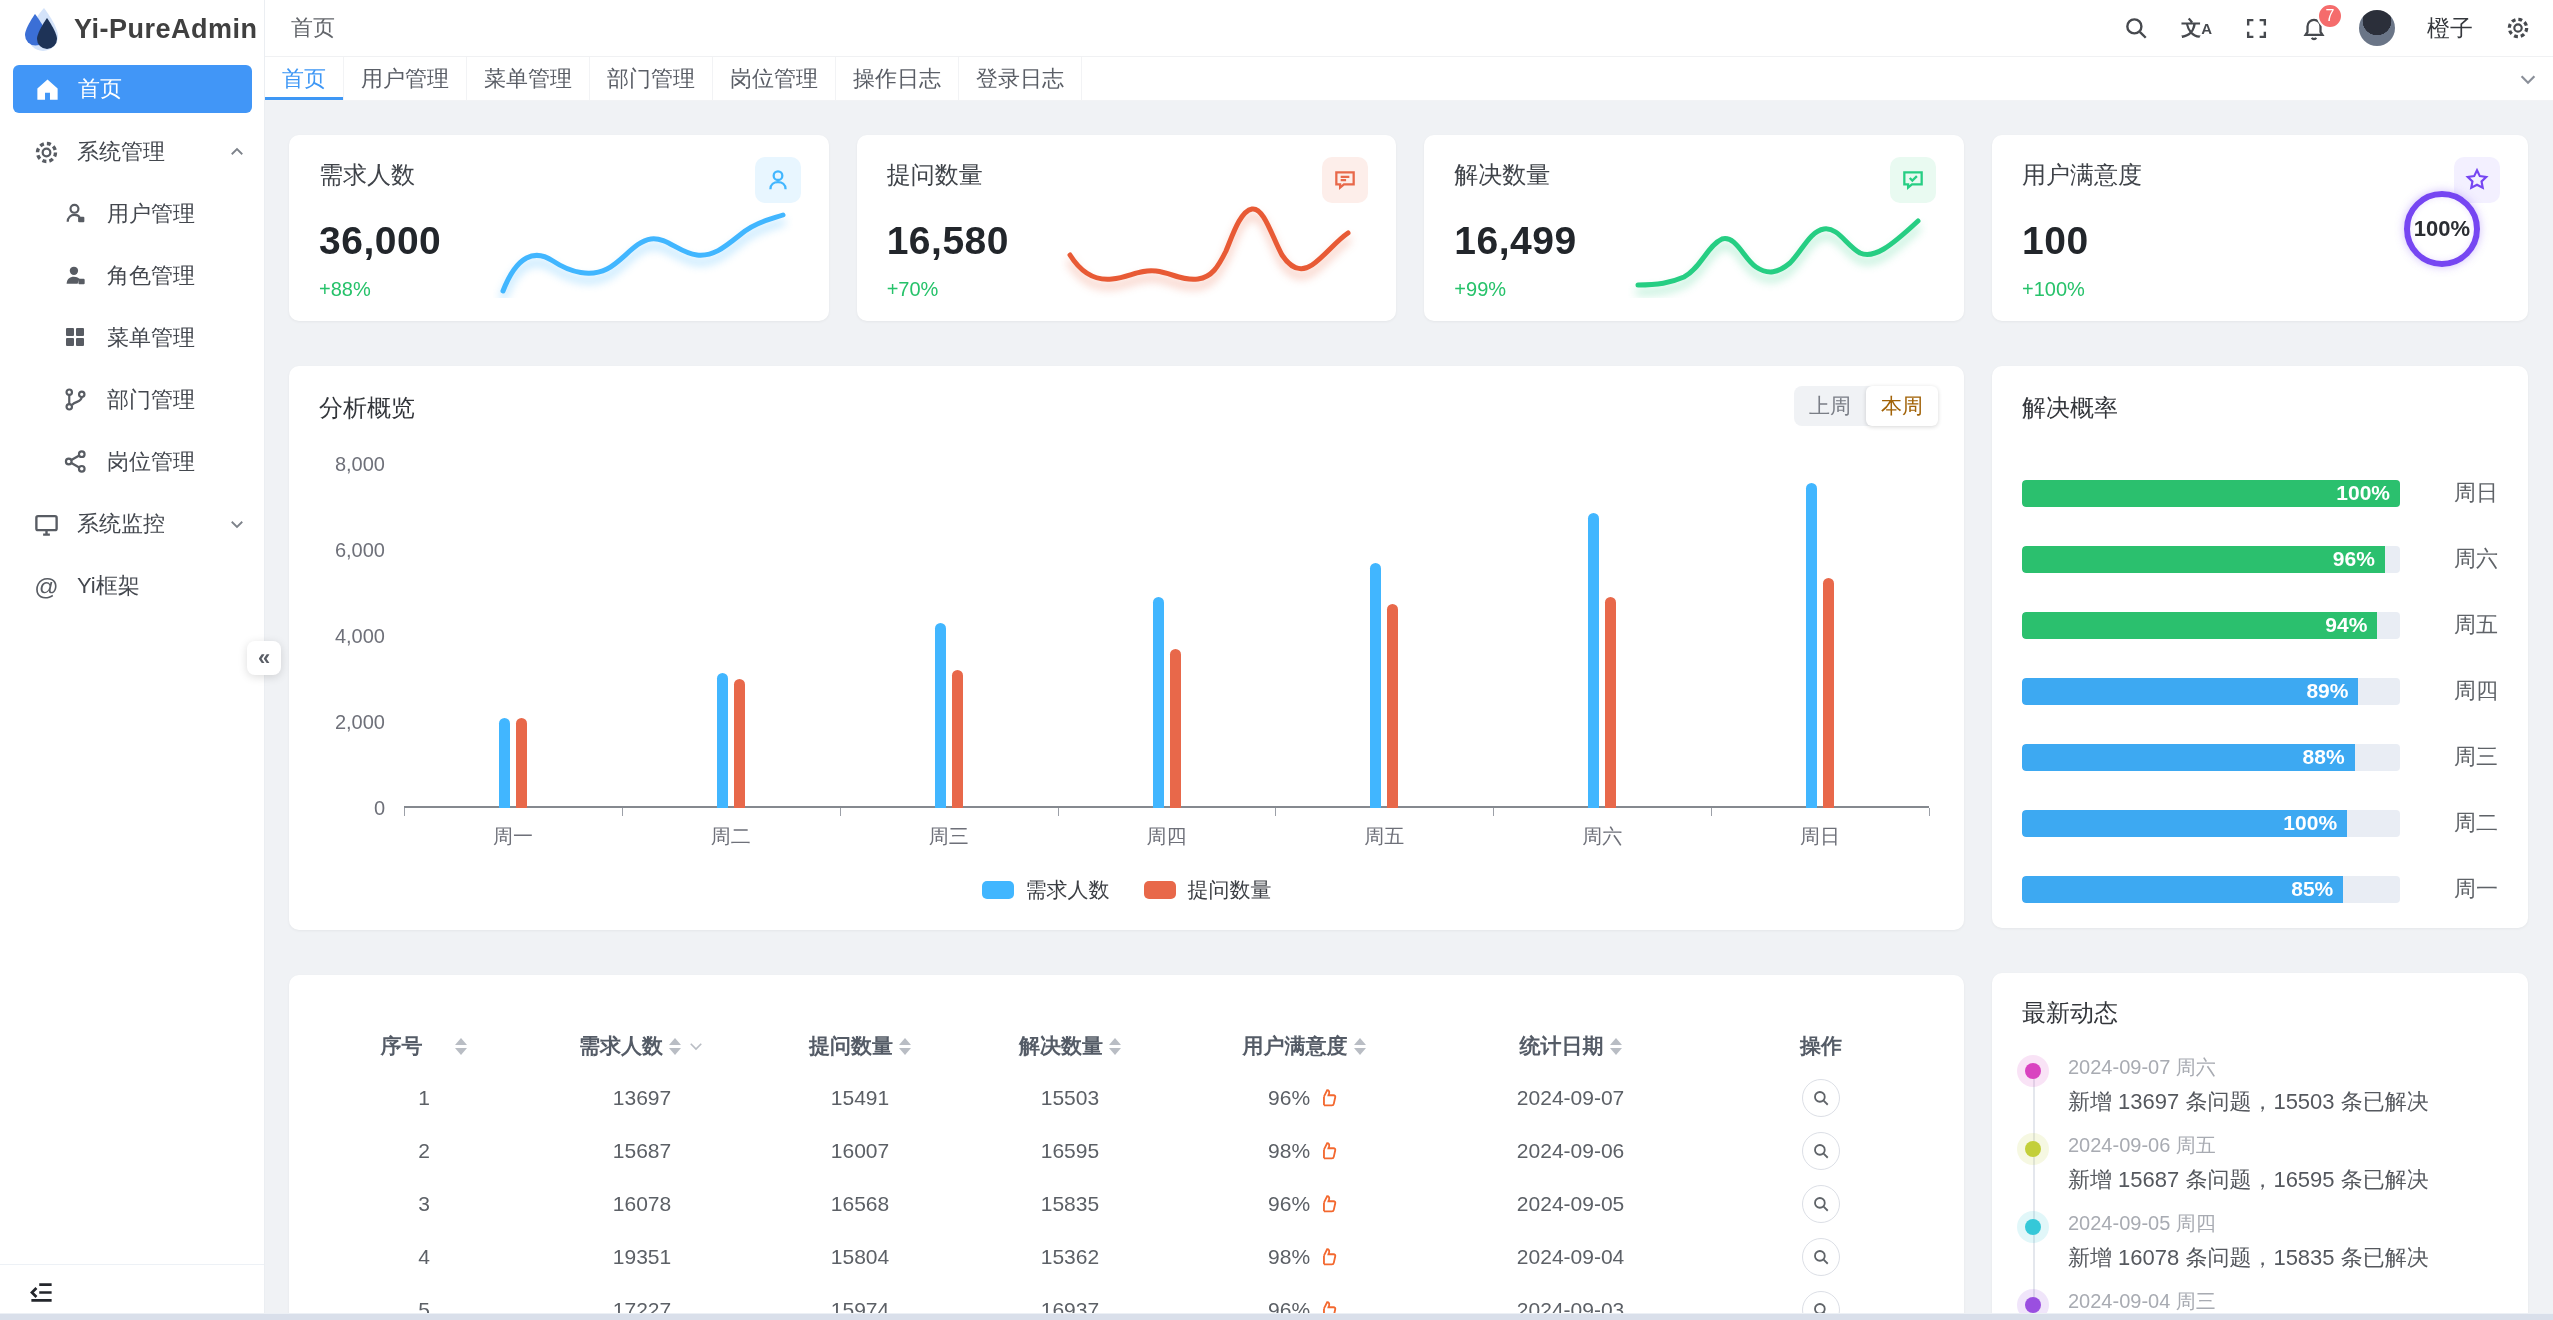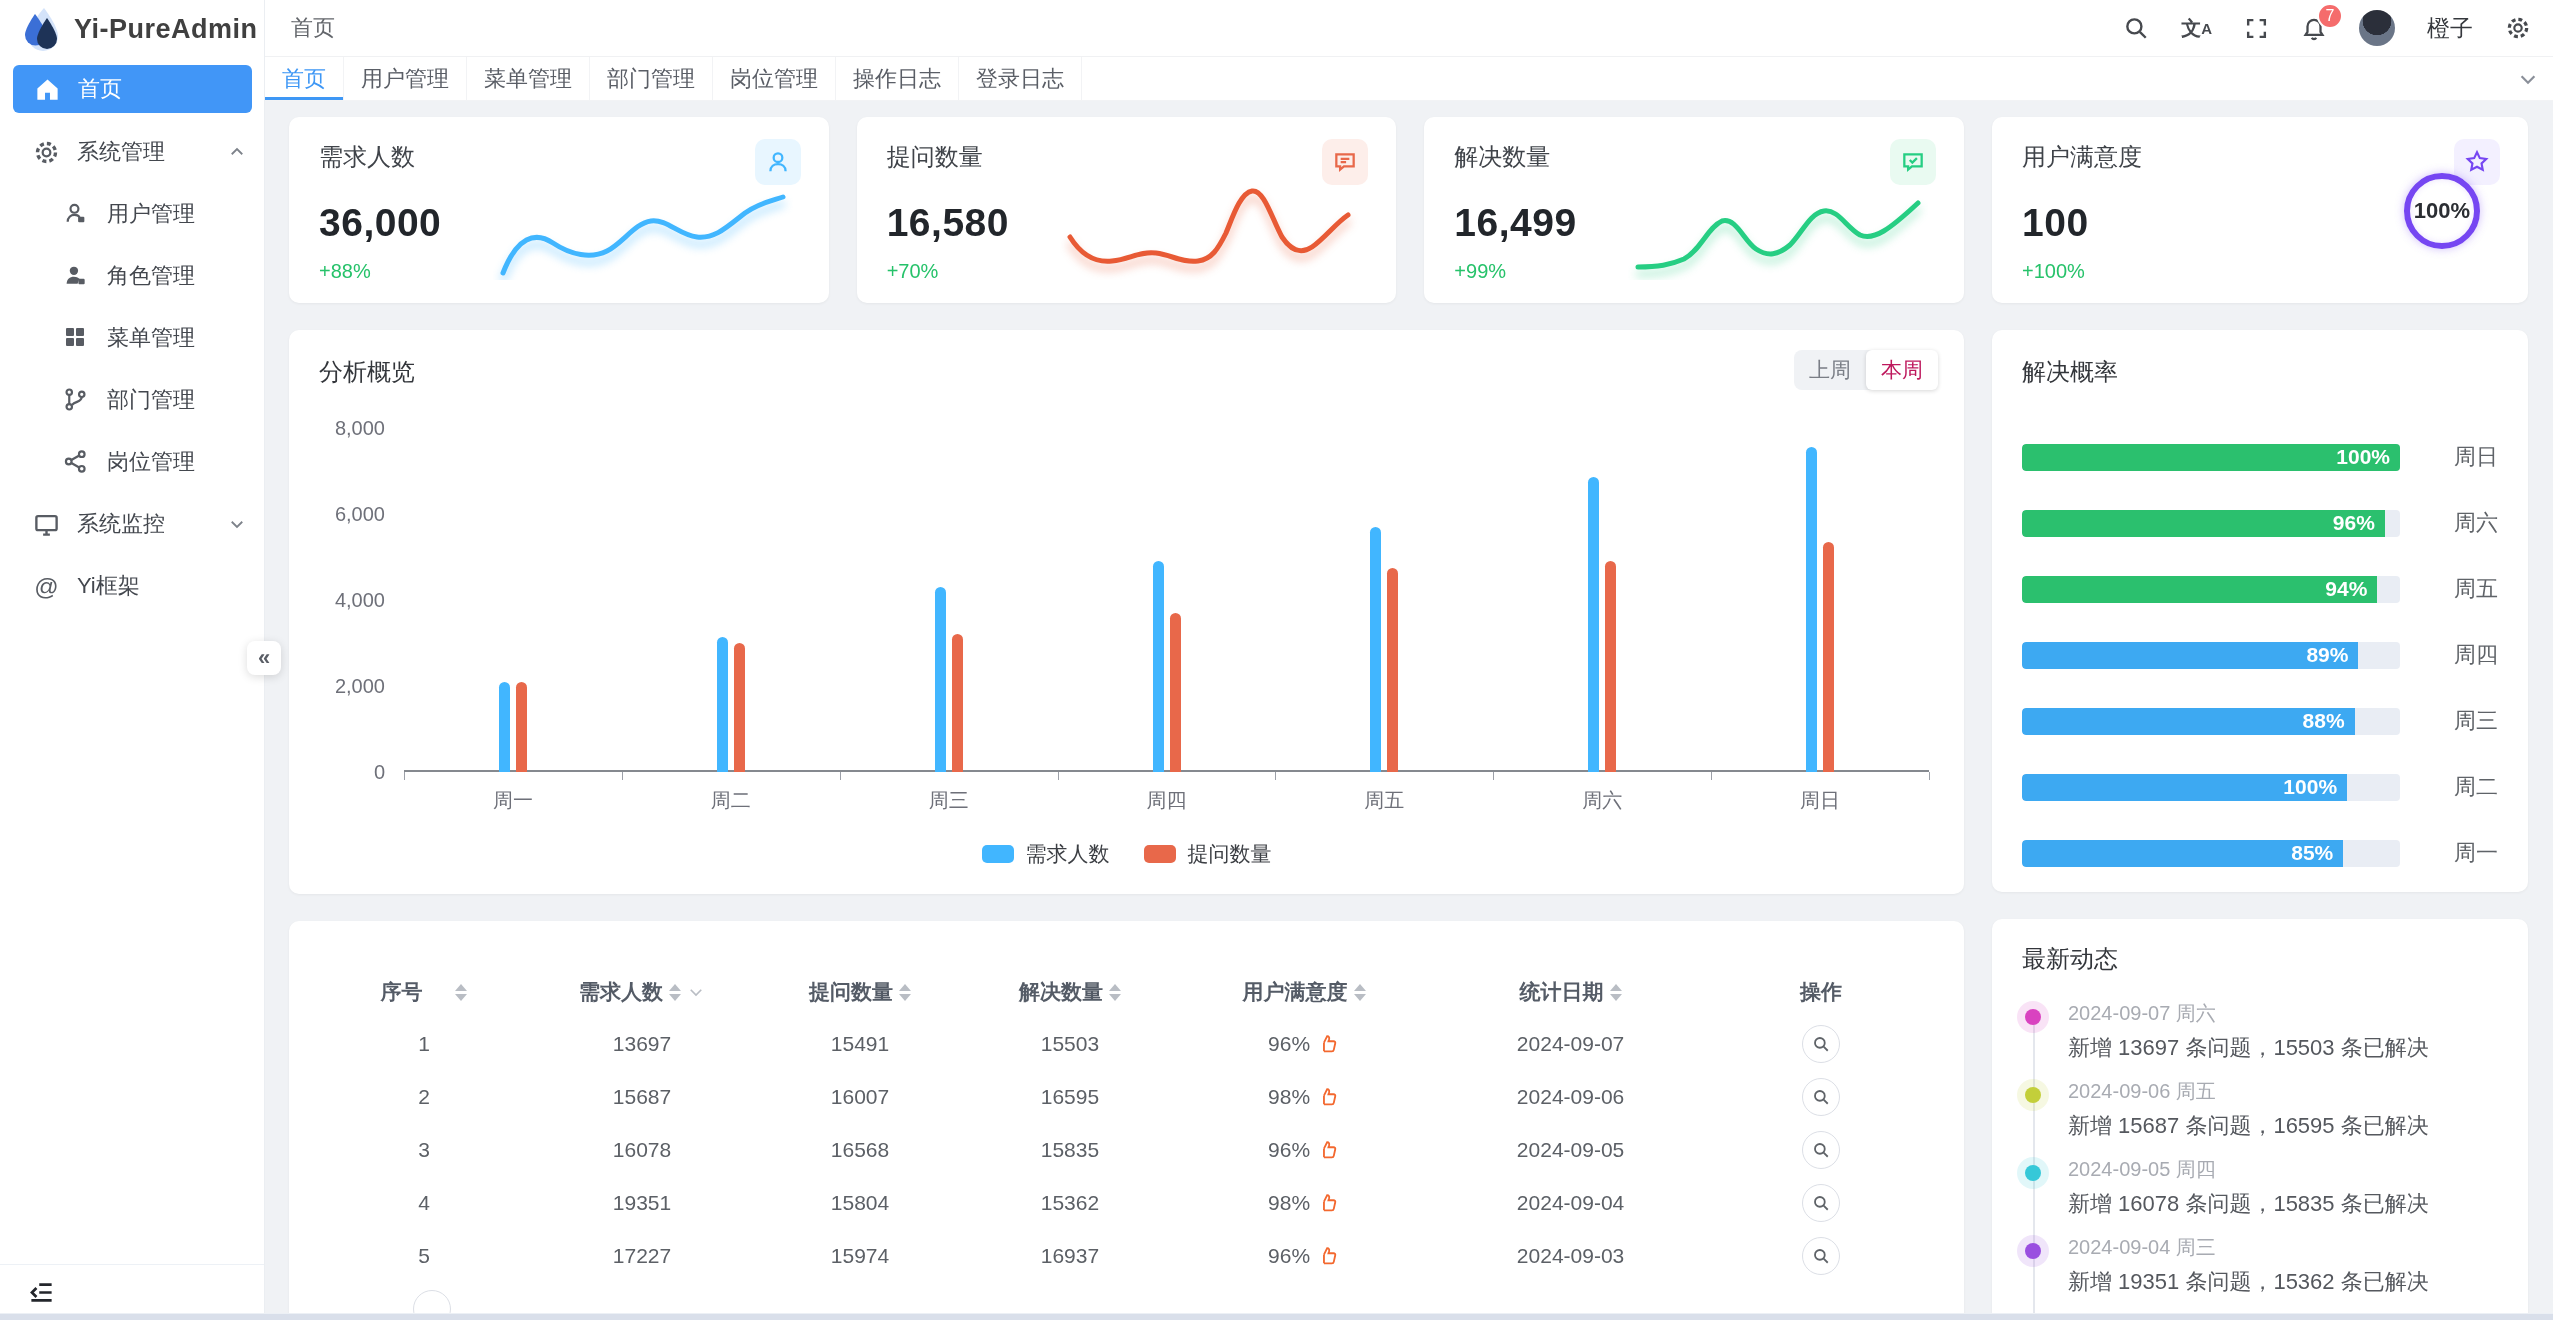--- a/index.html
+++ b/index.html
@@ -43,21 +43,21 @@
   .tabbar { height:44px; background:#fff; display:flex; align-items:stretch; position:relative; border-bottom:1px solid #f2f3f5; }
   .tab { display:flex; align-items:center; padding:0 17px; font-size:22px; color:#5a5e66; border-right:1px solid #f2f3f5; position:relative; cursor:pointer; }
   .tab.active { color:#3e97f5; }
   .tab.active::after { content:''; position:absolute; left:0; right:0; bottom:0; height:3px; background:#3e97f5; }
   .tab-more { position:absolute; right:0; top:0; bottom:0; width:50px; display:flex; align-items:center; justify-content:center; color:#8a8f99; cursor:pointer; background:#fff; }
 
   
   .content { flex:1; background:#f0f2f5; padding:16px 25px 0 24px; display:flex; gap:28px; overflow:hidden; }
   .col-left { width:1675px; display:flex; flex-direction:column; gap:27px; flex-shrink:0; }
   .col-right { flex:1; display:flex; flex-direction:column; gap:27px; min-width:0; }
-  .card { background:#fff; border-radius:10px; box-shadow:0 1px 3px rgba(0,0,0,.05); }
+  .card { background:#fff; border-radius:10px; box-shadow:0 1px 3px rgba(0,0,0,.05);margin-top:18px; }
 
   
   .stats-row { display:flex; gap:28px; }
   .stat-card { flex:1; height:186px; padding:24px 30px; position:relative; }
   .stat-title { font-size:24px; color:#3f4349; }
   .icon-box { position:absolute; top:22px; right:28px; width:46px; height:46px; border-radius:10px; display:flex; align-items:center; justify-content:center; }
   .ib-blue  { background:#e8f6ff; color:#41b6ff; }
   .ib-red   { background:#fdeeea; color:#e8684a; }
   .ib-green { background:#e9faf1; color:#26ce83; }
   .ib-purple{ background:#f3f0ff; color:#7646f2; }
@@ -67,21 +67,21 @@
   .ring { position:absolute; right:48px; top:56px; width:76px; height:76px; border:6px solid #7646f2; border-radius:50%;
      display:flex; align-items:center; justify-content:center; font-size:22px; font-weight:bold; color:#2b2e33;
      box-shadow:0 0 10px rgba(118,70,242,.35), inset 0 0 6px rgba(118,70,242,.15); }
 
   
   .chart-card { height:634px; padding:26px 30px; position:relative; }
   .card-title { font-size:24px; color:#33363b; font-weight:500; }
   .toggle { position:absolute; right:26px; top:20px; background:#f0f2f5; border-radius:8px; padding:0; display:flex; }
   .tg-btn { font-size:21px; color:#7a7e86; padding:6px 15px; border-radius:6px; border:none; background:transparent; cursor:pointer;
      font-family:inherit; }
-  .tg-btn.active { background:#fff; color:#be185d; box-shadow:0 1px 4px rgba(0,0,0,.16); }
+  .tg-btn.active { background:#fff; color:#a16207; box-shadow:0 1px 4px rgba(0,0,0,.16); }
   .plot { position:relative; height:392px; margin-top:38px; }
   .ytick { position:absolute; left:0; width:66px; text-align:right; font-size:20px; color:#6e7079; }
   .baseline { position:absolute; height:2px; background:#85898f; }
   .xtick { position:absolute; width:1px; background:#9ca0a8; }
   .bar { position:absolute; border-radius:6px 6px 0 0; }
   .xlabel { position:absolute; bottom:4px; width:88px; text-align:center; font-size:20px; color:#6e7079; }
   .legend { display:flex; justify-content:center; gap:34px; margin-top:22px; }
   .legend-item { display:flex; align-items:center; gap:12px; font-size:21px; color:#3c3f44; cursor:pointer; }
   .swatch { width:32px; height:18px; border-radius:5px; }
 

